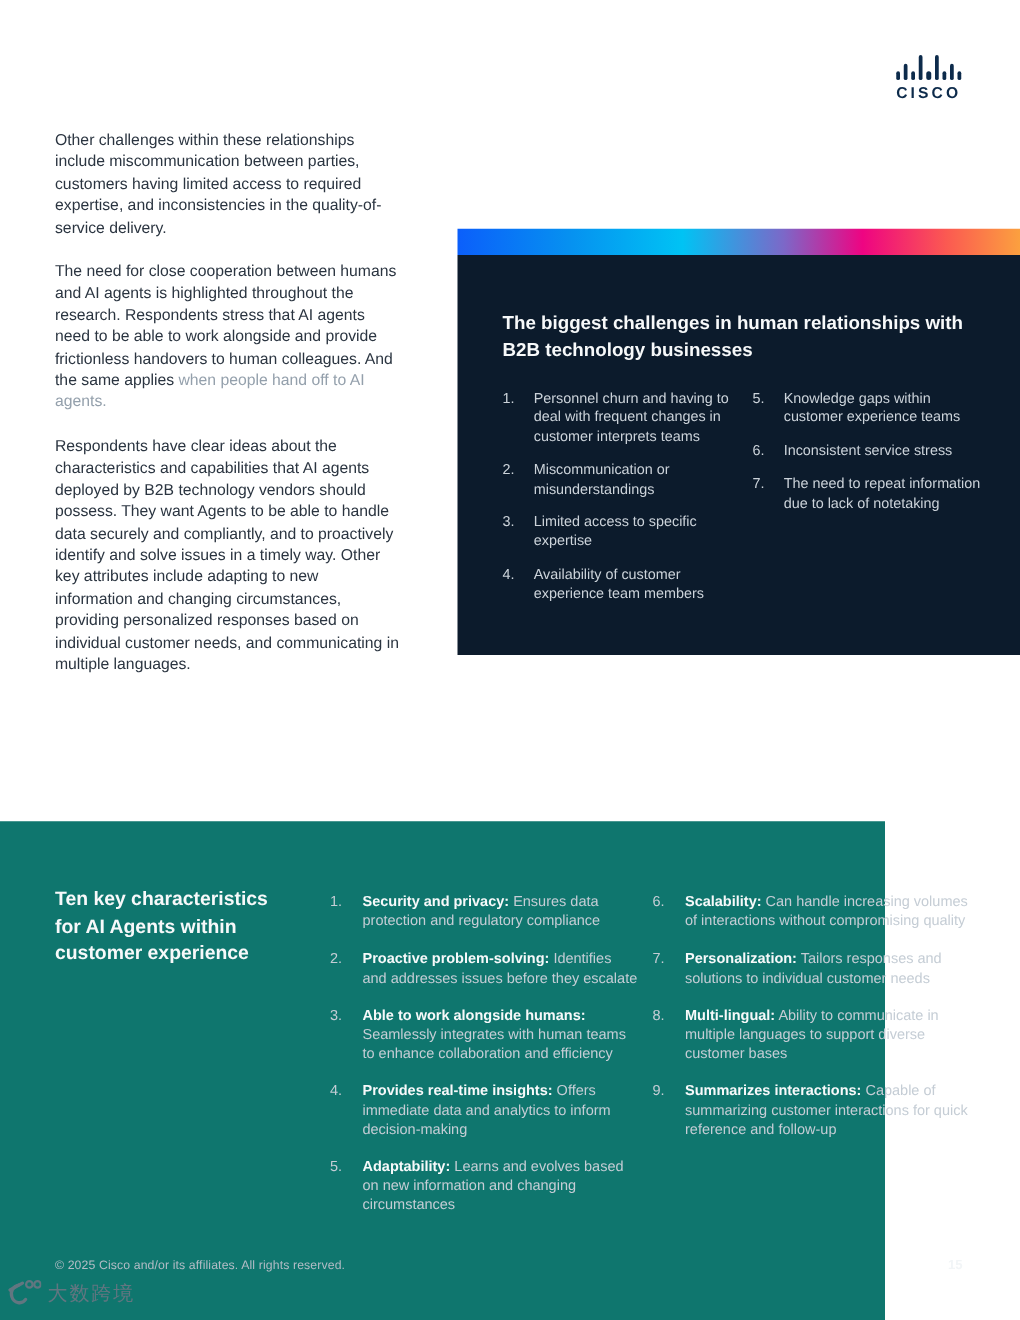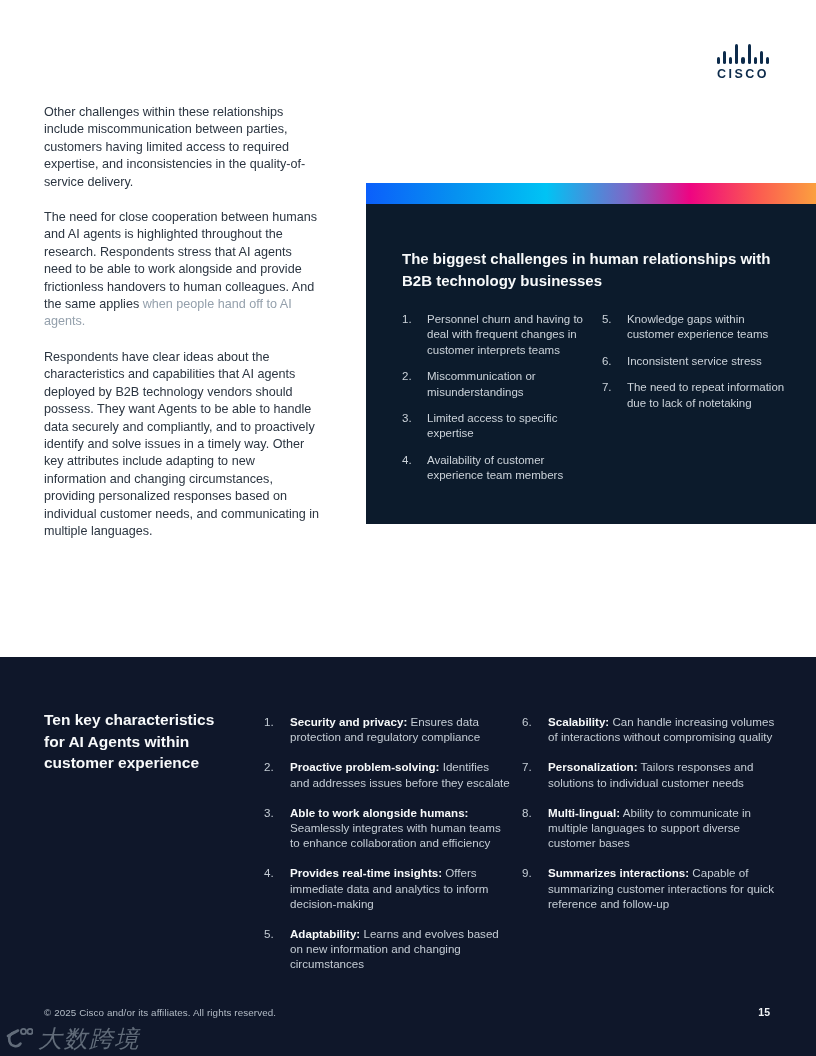--- a/index.html
+++ b/index.html
@@ -50,22 +50,22 @@
   }
   .card-cols { display: flex; }
   .ccol1 { width: 198px; }
   .ccol2 { width: 190px; margin-left: 4px; }
   .citem { display: flex; margin-bottom: 11px; font-size: 11.5px; line-height: 15.4px; }
   .citem .num { width: 25px; flex: 0 0 25px; }
   .citem .txt { flex: 1; }
 
   
   .ten-section {
-    position: absolute; left: 0; top: 657px; width: 816px; height: 399px;
-    background: #0f172a; color: #c5cdd5;
+    position: absolute; left: 0; top: 657px; width: 708px; height: 399px;
+    background: #0f766e; color: #c5cdd5;
   }
   .ten-heading {
     position: absolute; left: 44px; top: 52px; width: 195px;
     font-size: 15.5px; font-weight: bold; color: #f7f9fa; line-height: 21.5px;
   }
   .ten-cols { position: absolute; left: 264px; top: 57px; display: flex; }
   .tcol1 { width: 247px; }
   .tcol2 { width: 262px; margin-left: 11px; }
   .titem { display: flex; margin-bottom: 15px; font-size: 11.6px; line-height: 15.2px; }
   .titem .num { width: 26px; flex: 0 0 26px; }
@@ -82,23 +82,22 @@
     font-size: 10.5px; font-weight: bold; color: #f2f5f7;
   }
 
   
   .watermark {
     position: absolute; left: 5px; top: 1023px;
     display: flex; align-items: center; gap: 5px;
     color: #6b7683; opacity: .9;
   }
   .watermark-text {
-    font-size: 24px; letter-spacing: 1.5px;
+    font-size: 16px; letter-spacing: 1.5px;
     font-family: "DejaVu Sans", "Liberation Sans", sans-serif;
-    font-style: italic;
   }
 </style>
 </head>
 <body>
 
 <div class="page">
 
   <div class="logo">
     <div class="logo-bars">
       <i style="height:7px"></i>

